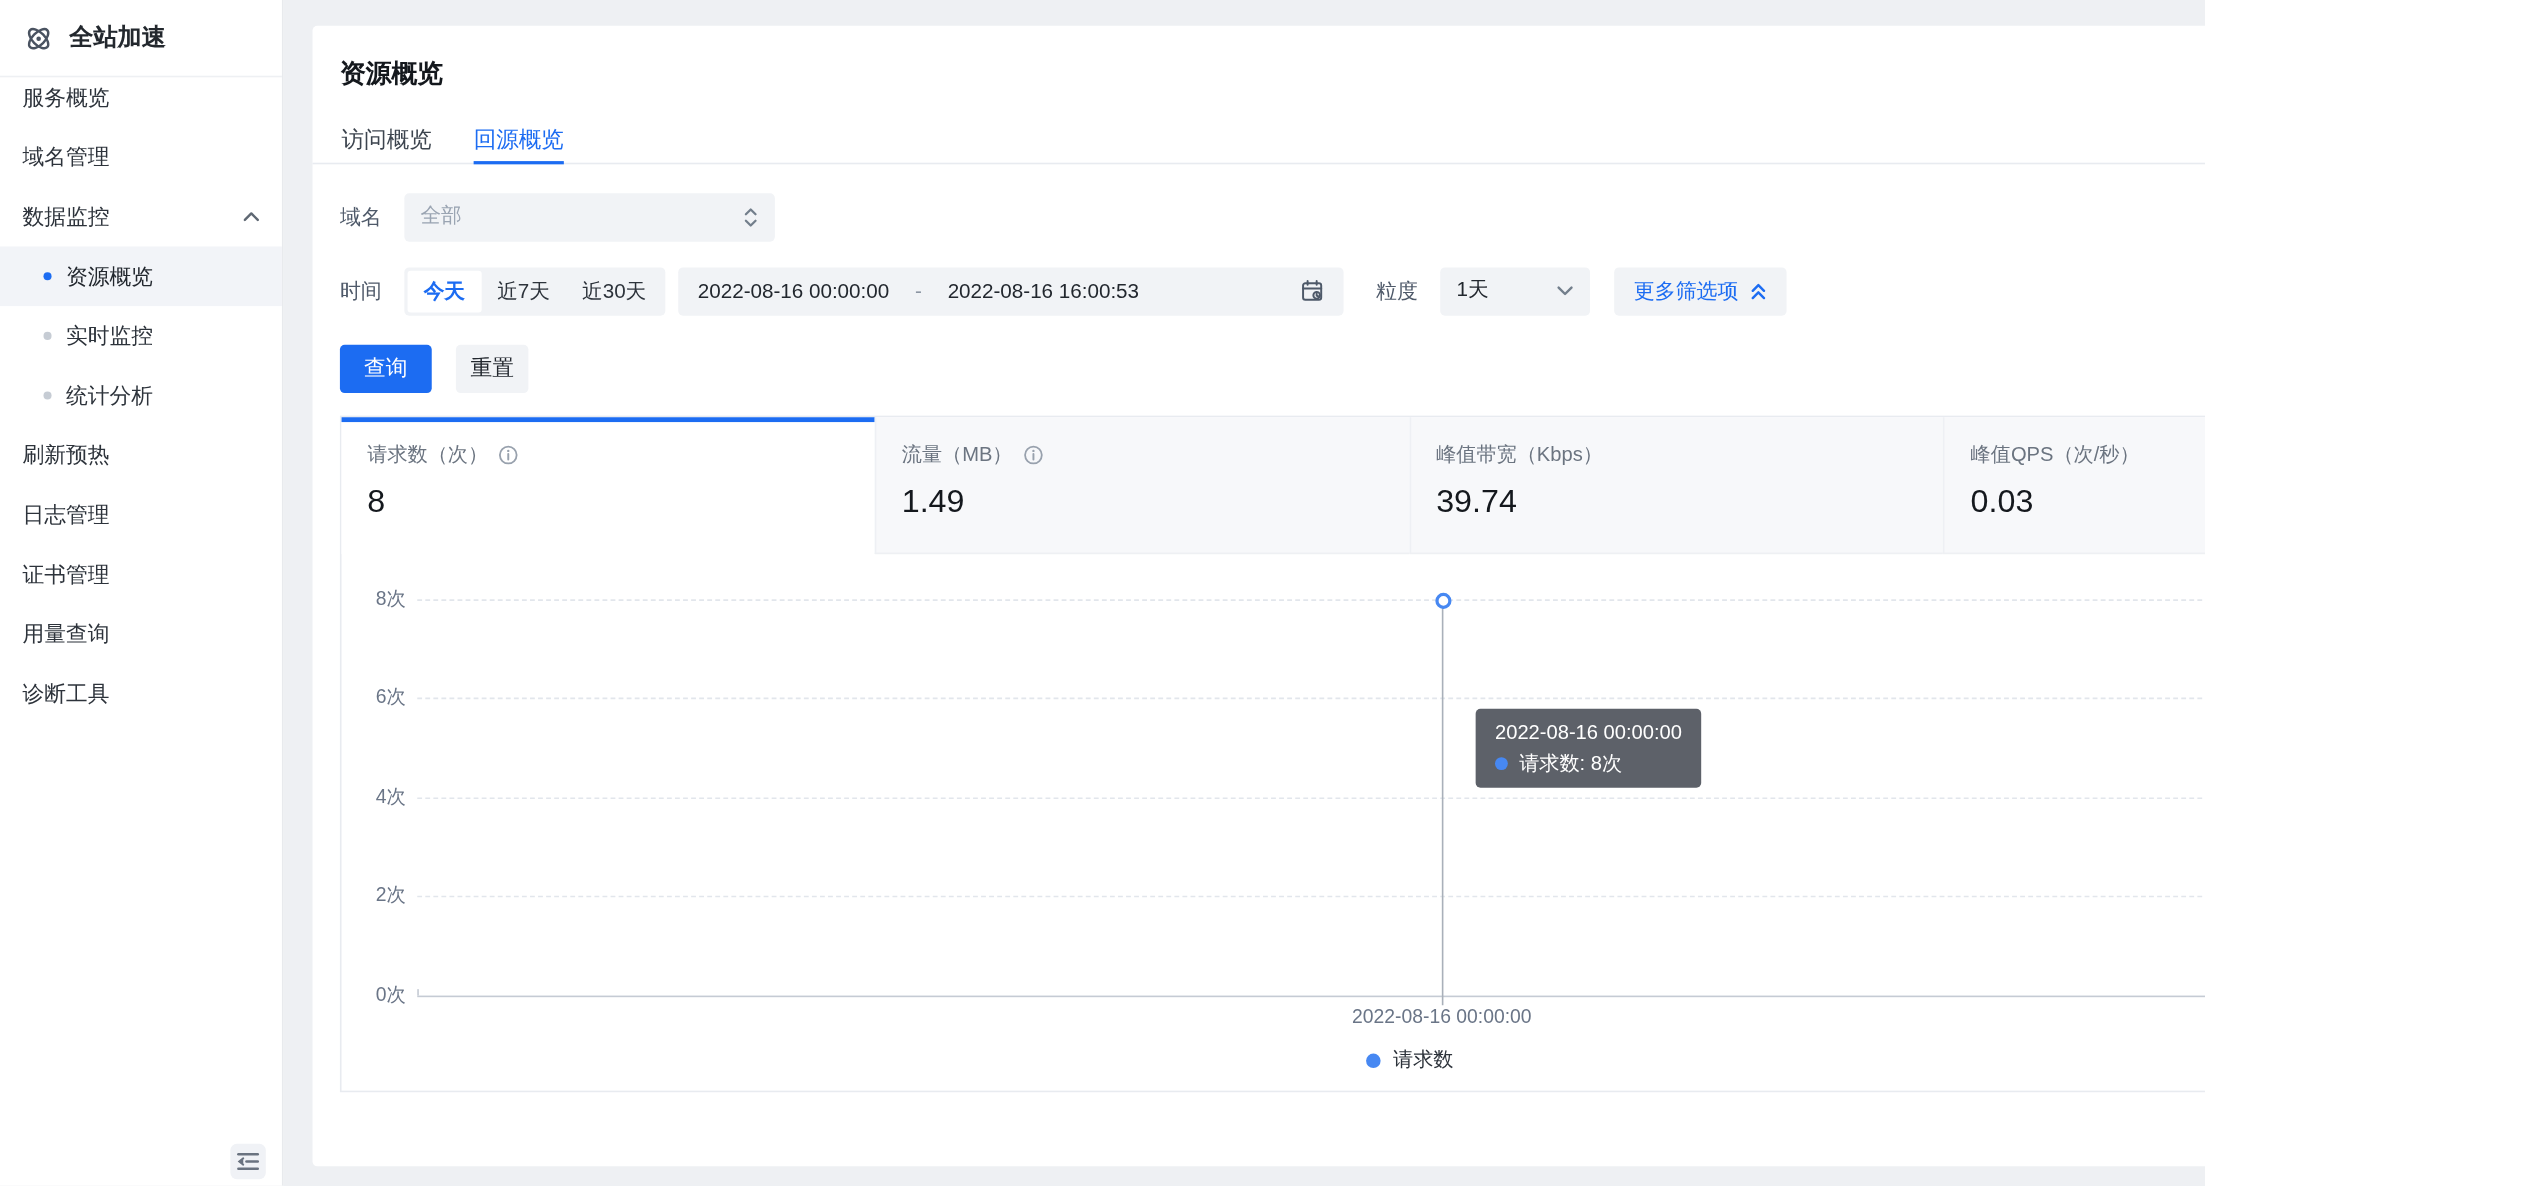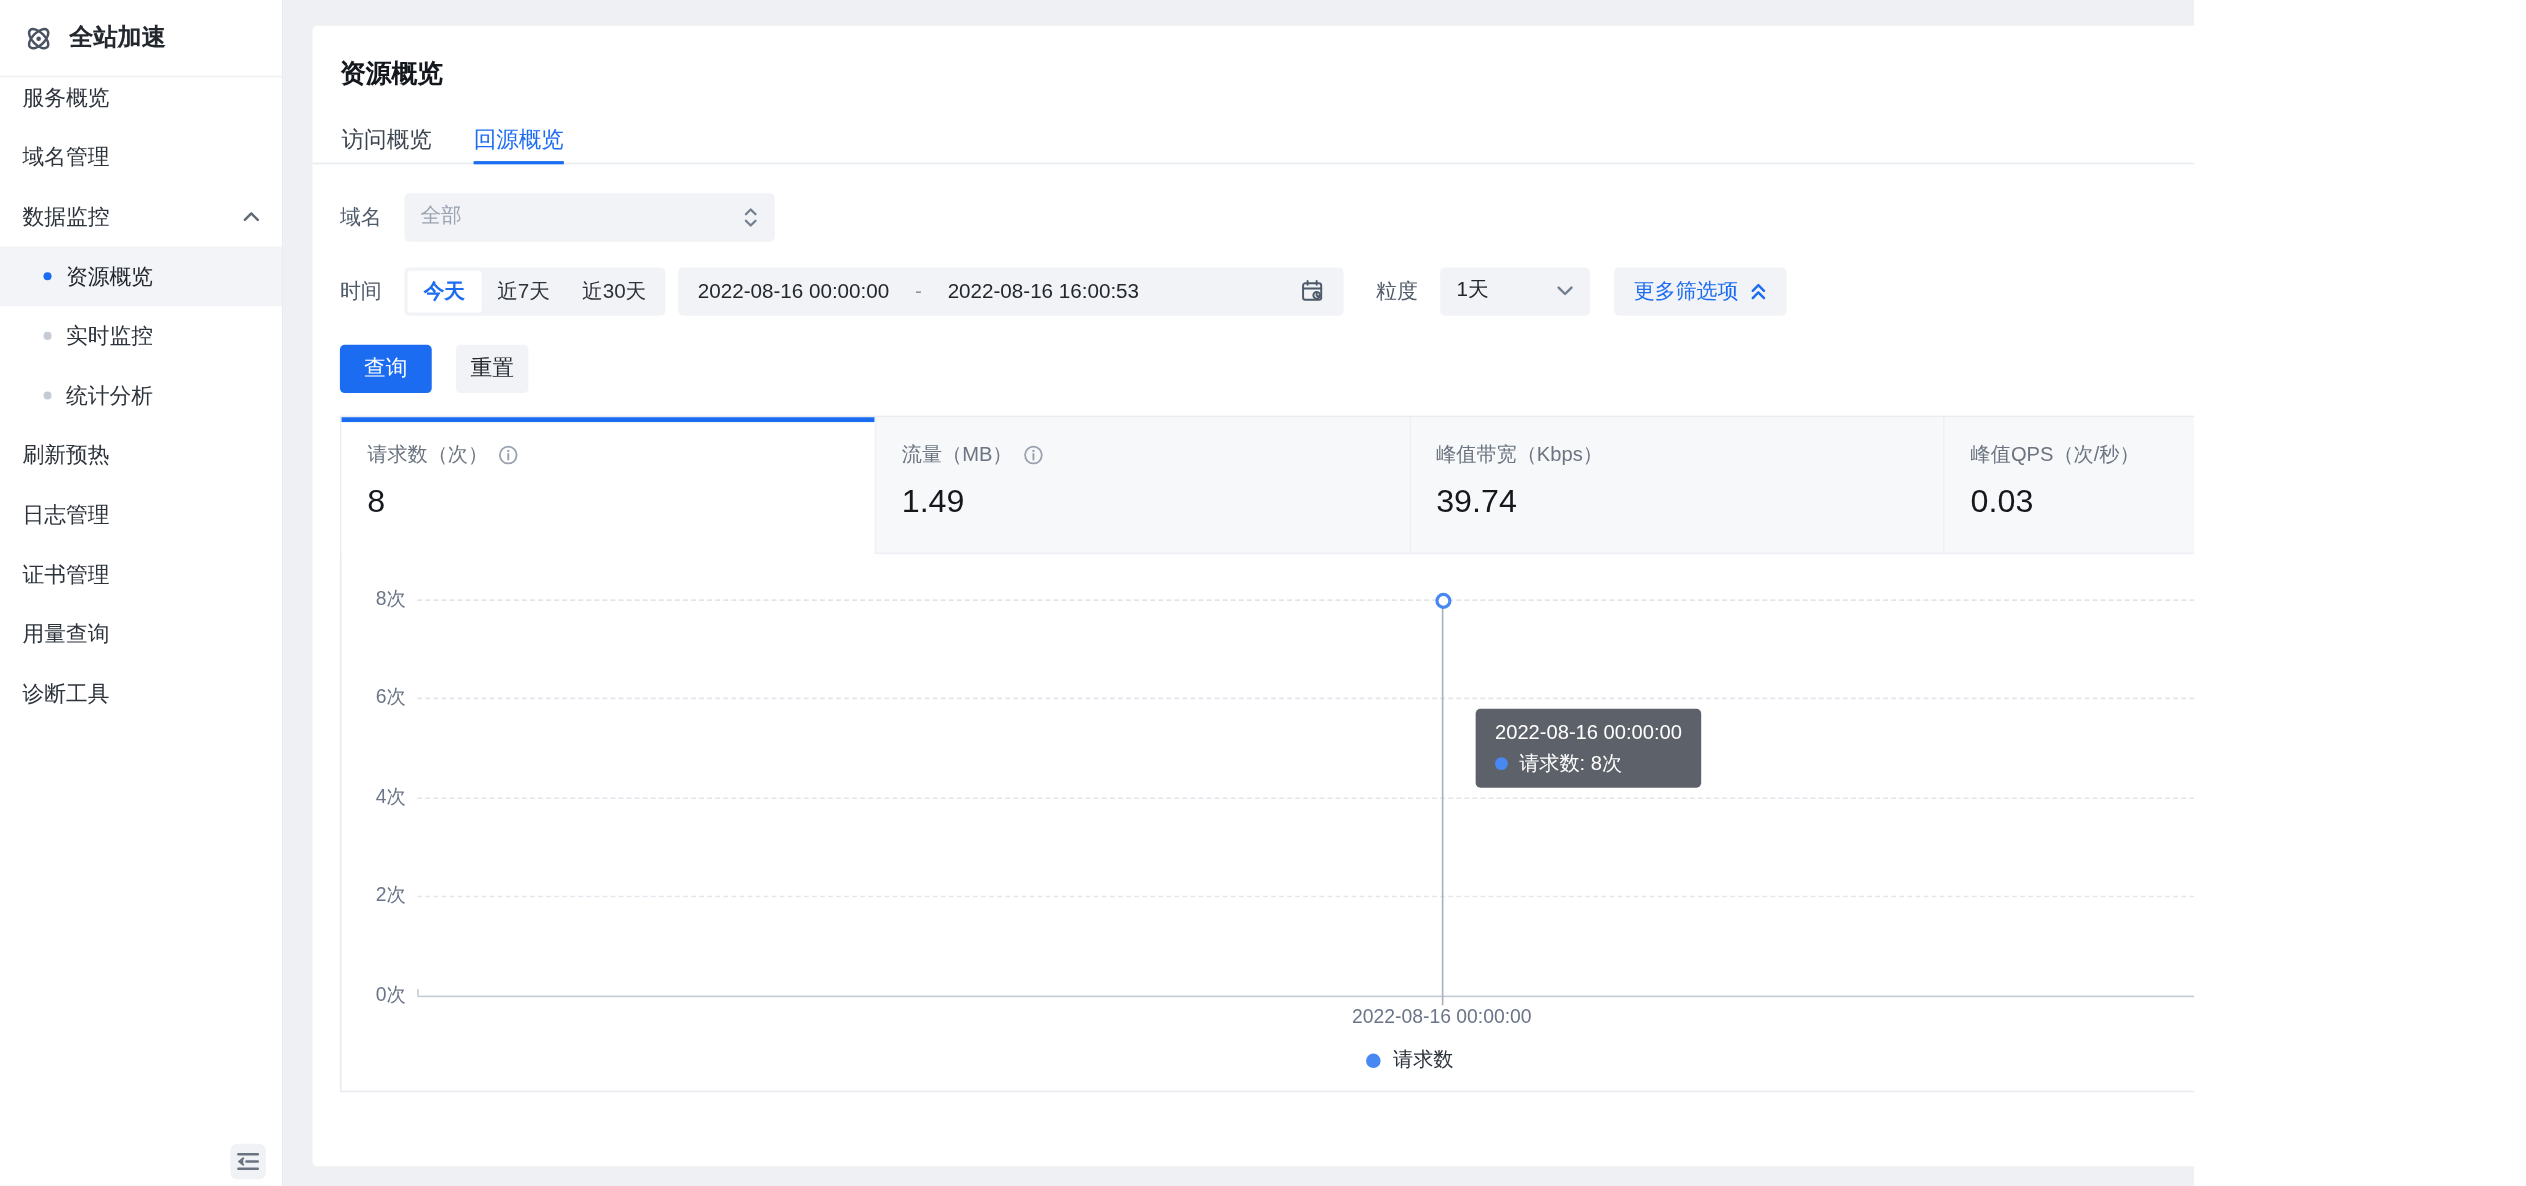--- a/index.html
+++ b/index.html
@@ -1,17 +1,17 @@
 <!DOCTYPE html>
 <html style="--accent: #1c6cf2; --chart_dot: #4788f2; --tooltip_bg: rgba(84,88,97,0.95); --page_bg: #eef0f3; --panel_border: #e8ebf0;"><head>
 <meta charset="utf-8">
 <style>
   html,body{margin:0;padding:0;}
   body{font-family:"Liberation Sans","DejaVu Sans",sans-serif;}
-  .stage{position:relative;width:2194px;height:1186px;overflow:hidden;background:#eef0f3;}
+  .stage{position:relative;width:2194px;height:1186px;overflow:hidden;background:#eef0f3;padding-left:11px;}
   .ui{position:absolute;left:0;top:0;width:1568px;height:736px;transform:scale(1.61097);transform-origin:0 0;}
 
   
   .sidebar{position:absolute;left:0;top:0;width:176px;height:736px;background:#fff;border-right:1px solid #e8eaed;box-sizing:border-box;z-index:3;}
   .side-header{height:47px;display:flex;align-items:center;gap:9px;padding:0 14px;border-bottom:1px solid #eef0f3;}
   .side-title{font-size:15px;font-weight:600;color:#23282e;}
   .menu{position:absolute;top:42px;left:0;right:0;}
   .menu-row{height:37px;display:flex;align-items:center;padding:0 14px;font-size:13.5px;color:#2d333b;position:relative;box-sizing:border-box;}
   .menu-row.sub{padding-left:41px;}
   .menu-row.sub::before{content:"";position:absolute;left:27px;top:50%;margin-top:-2.5px;width:5px;height:5px;border-radius:50%;background:#c6ccd4;}

